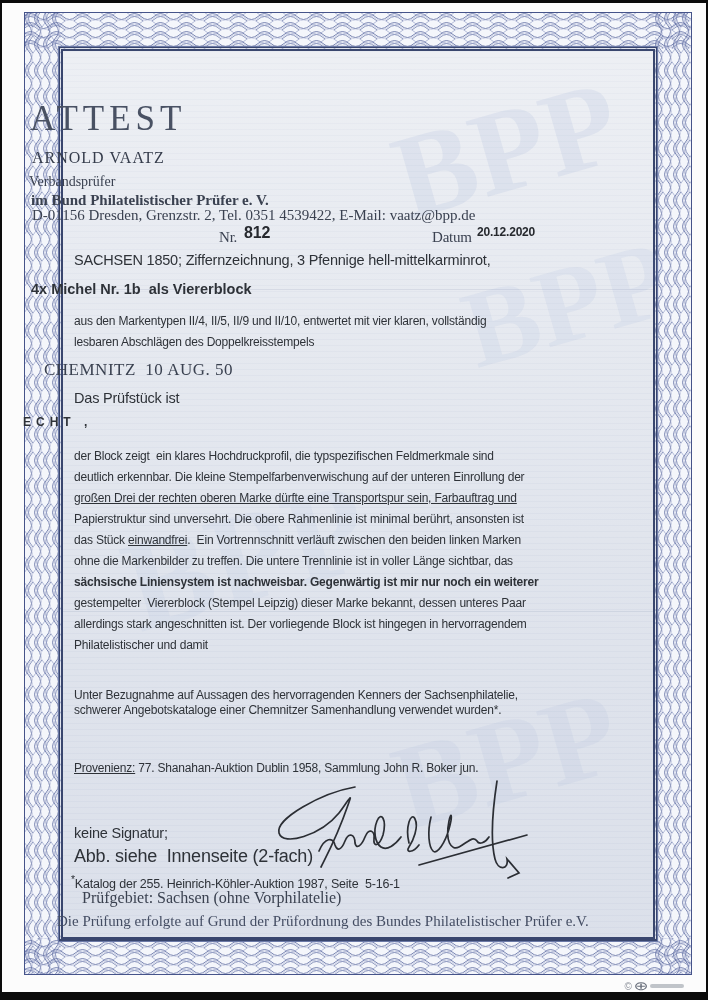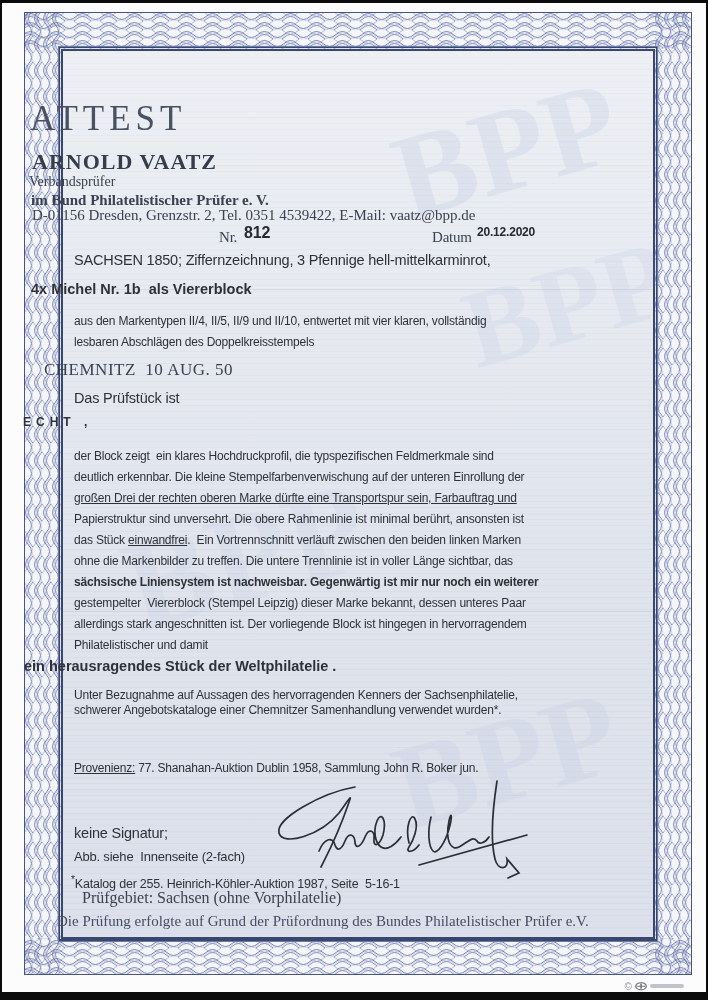--- a/index.html
+++ b/index.html
@@ -17,21 +17,21 @@
          outline:1px solid #6c7aa8;
          outline-offset:2px;
          box-sizing:border-box;}
   .wm{position:absolute;font-family:"Liberation Serif",serif;font-weight:bold;
       color:rgba(110,135,195,0.10);transform:rotate(-16deg);pointer-events:none;}
   .serif{font-family:"Liberation Serif",serif;color:#3a4150;}
   .sans{font-family:"Liberation Sans",sans-serif;color:#2e3238;}
   .line{position:absolute;white-space:pre;font-size:12px;letter-spacing:-0.2px;line-height:21px;}
   .ctr{position:absolute;left:0;width:100%;white-space:pre;}
   .title{font-size:35px;letter-spacing:5px;color:#495163;}
-  .name{font-size:22px;font-weight:bold;letter-spacing:1px;color:#353c4b;}
+  .name{font-size:16px;font-weight:normal;letter-spacing:1px;color:#353c4b;}
   .sub{font-size:14px;}
   .addr{font-size:15px;}
   .fieldlabel{font-size:15px;}
   .fieldval{font-weight:bold;color:#26292e;}
   .b{font-weight:bold;}
   .u{text-decoration:underline;}
   .small{font-size:12.5px;}
   .sig{position:absolute;left:196px;top:722px;width:280px;height:118px;}
   .mark{position:absolute;right:22px;bottom:-1px;height:14px;display:flex;align-items:center;
         gap:4px;color:#8a8f99;font-size:10px;}
@@ -108,40 +108,39 @@
     <div class="line sans" style="left:11px;top:416px;">deutlich erkennbar. Die kleine Stempelfarbenverwischung auf der unteren Einrollung der</div>
     <div class="line sans" style="left:11px;top:437px;text-decoration:underline;">großen Drei der rechten oberen Marke dürfte eine Transportspur sein, Farbauftrag und</div>
     <div class="line sans" style="left:11px;top:458px;">Papierstruktur sind unversehrt. Die obere Rahmenlinie ist minimal berührt, ansonsten ist</div>
     <div class="line sans" style="left:11px;top:479px;"><span>das Stück </span><span class="u">einwandfrei</span><span>.  Ein Vortrennschnitt verläuft zwischen den beiden linken Marken</span></div>
     <div class="line sans" style="left:11px;top:500px;">ohne die Markenbilder zu treffen. Die untere Trennlinie ist in voller Länge sichtbar, das</div>
     <div class="line sans" style="left:11px;top:521px;font-weight:bold;">sächsische Liniensystem ist nachweisbar. Gegenwärtig ist mir nur noch ein weiterer</div>
     <div class="line sans" style="left:11px;top:542px;">gestempelter  Viererblock (Stempel Leipzig) dieser Marke bekannt, dessen unteres Paar</div>
     <div class="line sans" style="left:11px;top:563px;">allerdings stark angeschnitten ist. Der vorliegende Block ist hingegen in hervorragendem</div>
     <div class="line sans" style="left:11px;top:584px;">Philatelistischer und damit</div>
 
-    <div class="ctr sans b" style="top:607px;font-size:14.5px;transform:translateX(-39px);">ein herausragendes Stück der Weltphilatelie .</div>
 
     <div class="line sans" style="left:11px;top:634px;">Unter Bezugnahme auf Aussagen des hervorragenden Kenners der Sachsenphilatelie,</div>
     <div class="line sans" style="left:11px;top:649px;">schwerer Angebotskataloge einer Chemnitzer Samenhandlung verwendet wurden*.</div>
 
     <div class="line sans" style="left:11px;top:707px;"><span class="u">Provenienz:</span><span> 77. Shanahan-Auktion Dublin 1958, Sammlung John R. Boker jun.</span></div>
 
     <svg class="sig" viewBox="0 0 280 118">
       <g fill="none" stroke="#2b2e34" stroke-width="1.7" stroke-linecap="round">
         <path d="M96 14 C62 20 16 46 20 60 C24 74 62 62 80 40 C88 30 95 16 89 32 C78 64 68 82 62 94"></path>
         <path d="M60 78 C66 64 74 64 76 72 C78 78 82 78 86 68 C90 58 96 62 96 70 C97 76 102 74 106 64 C110 54 116 58 115 66 C114 74 120 74 124 62 C128 46 122 38 118 48 C114 58 116 70 122 74 C128 78 136 72 142 64"></path>
         <path d="M150 70 C146 54 152 38 156 46 C160 54 154 68 150 74 C146 80 154 80 160 72"></path>
         <path d="M172 44 C168 60 170 74 174 78 C178 82 186 70 190 56 C194 42 192 38 190 48 C186 68 192 78 200 74 C208 70 214 62 218 68 C220 72 226 70 230 64"></path>
         <path d="M238 8 C234 34 231 66 236 86 C239 98 250 97 248 86 L260 100 L249 105"></path>
         <path d="M160 92 L268 62"></path>
       </g>
     </svg>
 
     <div class="line sans" style="left:11px;top:772px;font-size:14.5px;">keine Signatur;</div>
-    <div class="line sans" style="left:11px;top:795px;font-size:13px;">Abb. siehe  Innenseite (2-fach)</div>
+    <div class="line sans" style="left:11px;top:795px;font-size:18px;">Abb. siehe  Innenseite (2-fach)</div>
     <div class="line sans small" style="left:8px;top:818px;"><sup>*</sup><span>Katalog der 255. Heinrich-Köhler-Auktion 1987, Seite  5-16-1</span></div>
     <div class="ctr serif" style="top:838px;font-size:16px;transform:translateX(19px);">Prüfgebiet: Sachsen (ohne Vorphilatelie)</div>
     <div class="ctr serif" style="top:862px;font-size:15px;color:#444d63;transform:translateX(-6px);">Die Prüfung erfolgte auf Grund der Prüfordnung des Bundes Philatelistischer Prüfer e.V.</div>
   </div>
 
   <div class="mark">
     <span>©</span>
     <span class="logo">⊕</span>
     <span class="smudge"></span>
   </div>

